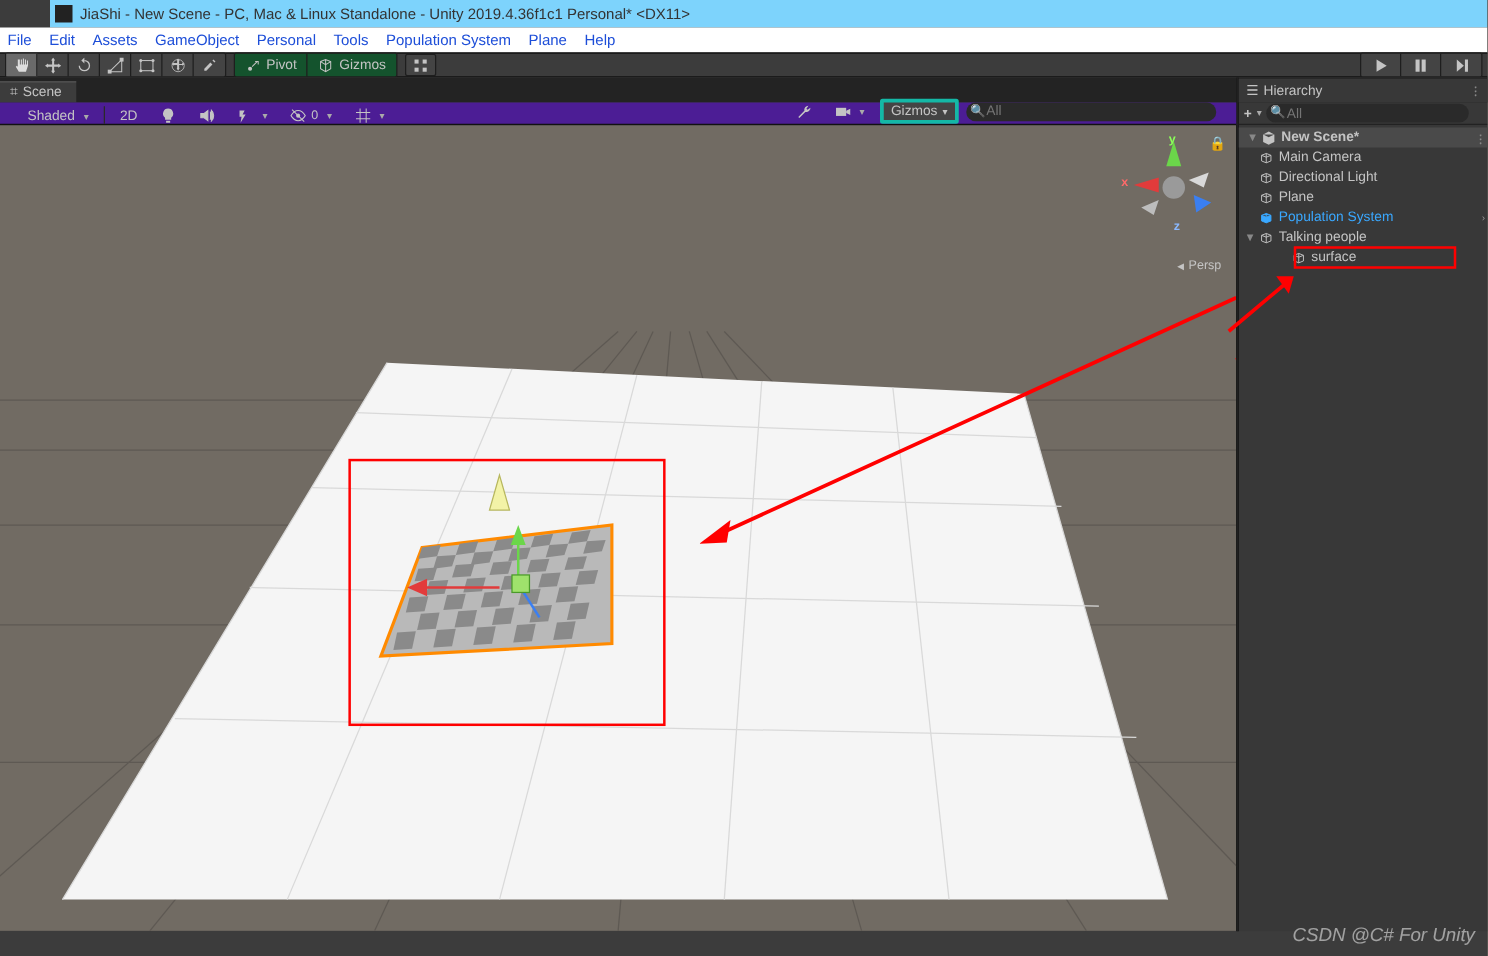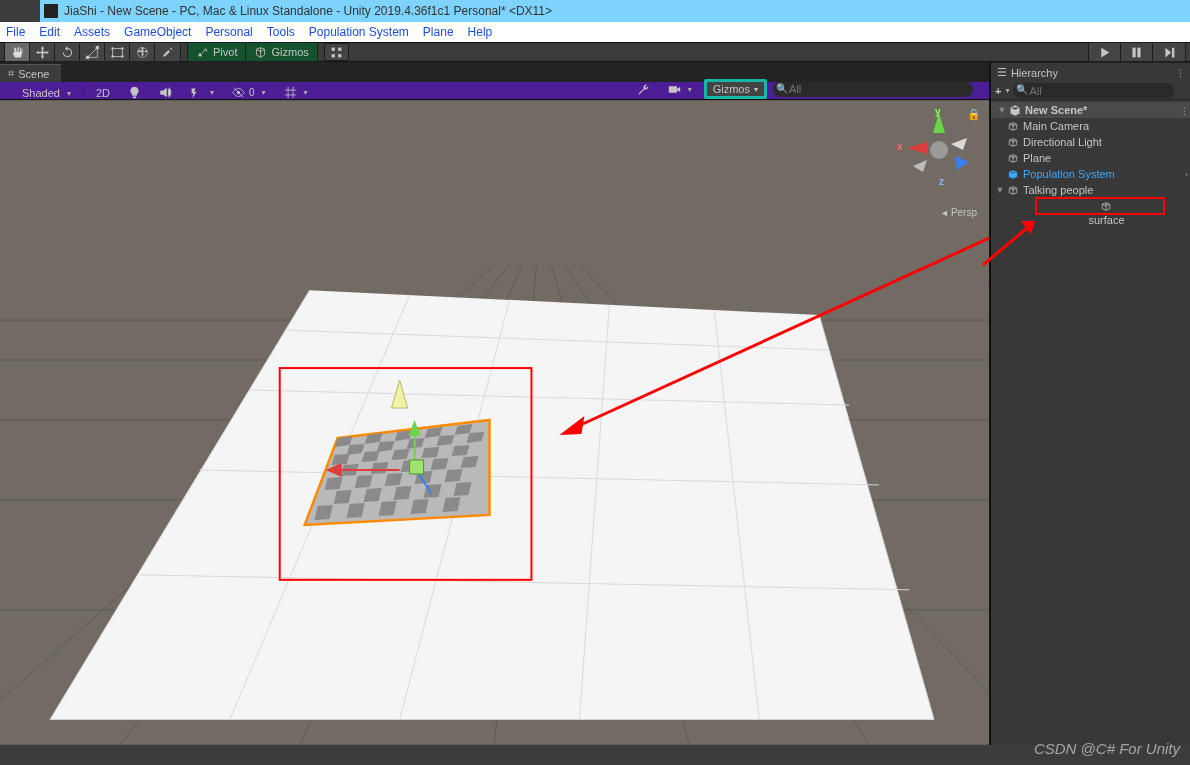--- a/index.html
+++ b/index.html
@@ -43,21 +43,21 @@
   .hier-toolbar .plus { font-weight:bold; }
   .hier-toolbar input.search { flex:1; background:#2a2a2a; border:none; outline:none; color:#c4c4c4; font-size:11px; padding:1px 4px 1px 16px; height:15px; border-radius:8px; }
   .tree { padding:2px 0; position:relative; }
   .tree-row { display:flex; align-items:center; height:16px; padding-left:6px; gap:2px; white-space:nowrap; }
   .tree-row .arrow { width:10px; color:#888; font-size:9px; text-align:center;}
   .tree-row .cube { width:12px; height:12px; display:inline-flex; align-items:center; justify-content:center; }
   .tree-row .label { padding-left:2px; }
   .tree-row.blue .label { color:#3aa8ff; }
   .tree-row.blue svg path { fill:#3aa8ff !important; }
   .ind1 { padding-left:4px; }
-  .ind2 { padding-left:30px;flex-direction:column; }
+  .ind2 { padding-left:30px; }
   .scene-header-row { background:#4a4a4a; }
   .tree-row .dots { margin-left:auto; color:#888; padding-right:4px;}
   
   .red-box { position:absolute; border:2px solid red; pointer-events:none; }
   
   .watermark { position:absolute; right:10px; bottom:8px; color:rgba(230,230,230,0.6); font-size:15px; font-style:italic; }
   
   .ic { width:13px; height:13px; }
   .axis-label { position:absolute; font-size:10px; color:#ddd; font-weight:bold; }
   .gizmos-dd { padding:1px 6px; background:#444; border:3px solid #14b8a6; border-radius:2px; display:flex; align-items:center; gap:4px;}

